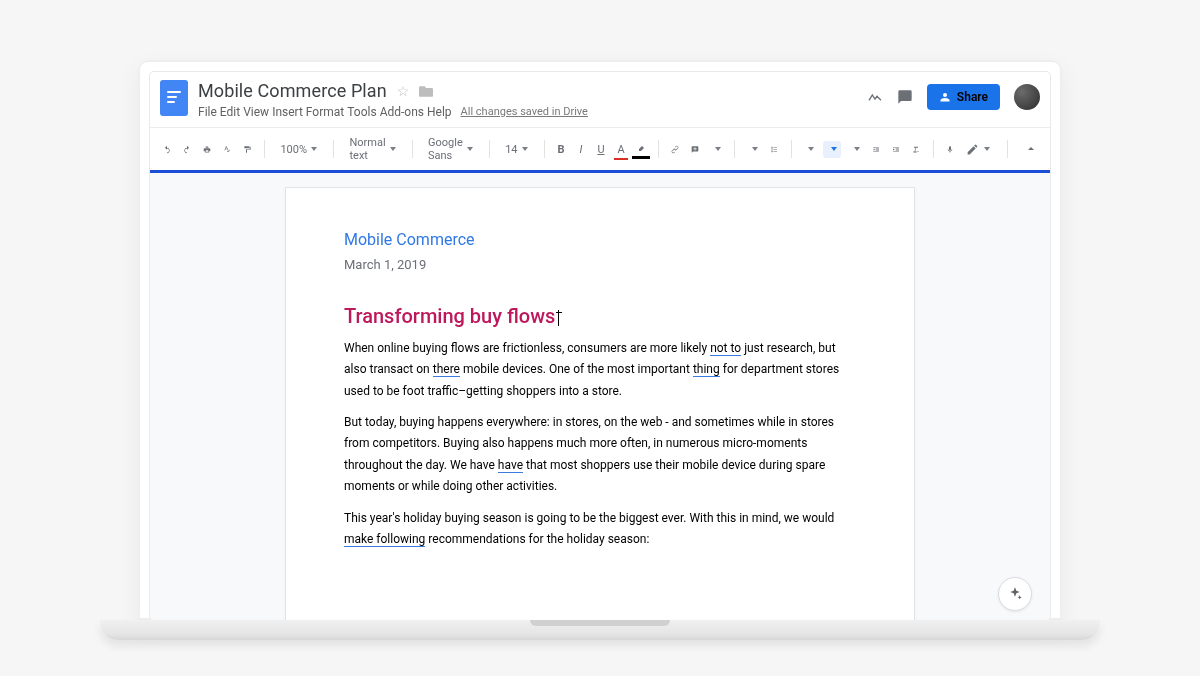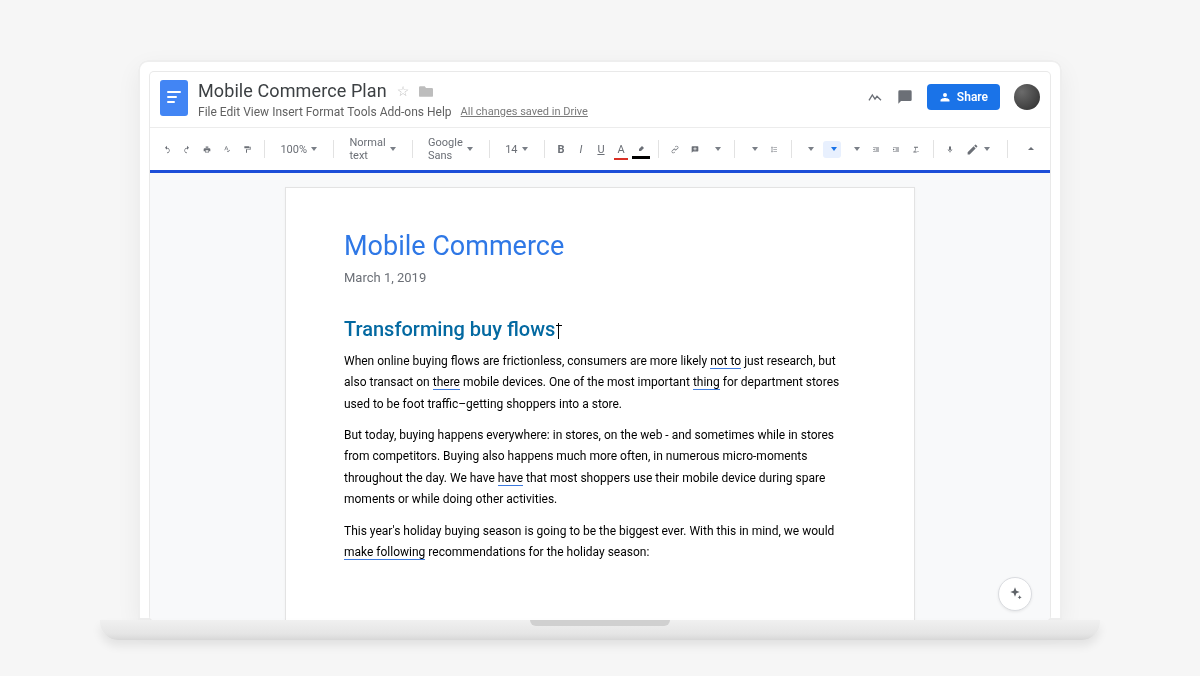--- a/index.html
+++ b/index.html
@@ -73,21 +73,21 @@
     .title-row { display: flex; align-items: center; gap: 10px; }
     .doc-title { font-size: 18px; color: #3c4043; letter-spacing: .1px; }
     .star, .folder { color: #bdbdbd; font-size: 14px; }
     .menubar { display: flex; gap: 3px; margin-top: 4px; font-size: 12px; color: #616161; }
     .menubar .sv { color: #7a7a7a; text-decoration: underline; margin-left: 6px; font-size: 11px; }
 
     .hdr-right { display: flex; align-items: center; gap: 14px; padding-top: 4px; }
     .icn { color: #6b6f76; }
     .share-btn {
       display: inline-flex; align-items: center; gap: 6px;
-      background: #1a73e8; color: #ffffff;
+      background: #1a73e8; color: #000000;
       padding: 6px 12px; border-radius: 4px; font-weight: 600; font-size: 12px;
     }
     .avatar { width: 26px; height: 26px; border-radius: 50%; background: radial-gradient(circle at 30% 30%, #6b6b6b, #2c2c2c); }
 
     
     .toolbar {
       margin-top: 8px;
       border-top: 1px solid #ececec;
       border-bottom: 3px solid #1d4ed8;
       padding: 6px 10px;
@@ -117,23 +117,23 @@
     .page {
       margin-top: 14px;
       width: 630px;
       min-height: 900px;
       background: #fff;
       border: 1px solid #e3e3e3;
       box-shadow: 0 1px 3px rgba(0,0,0,.04);
       padding: 42px 58px 30px 58px;
       color: #3c4043;
     }
-    .doc-h1 { font-size: 27px; color: #2f78e6; font-weight: 400; font-family: "Google Sans", Roboto, Arial, sans-serif; }
+    .doc-h1 { font-size: 16px; color: #2f78e6; font-weight: 400; font-family: "Google Sans", Roboto, Arial, sans-serif; }
     .doc-date { margin-top: 8px; font-size: 13px; color: #6b6f76; }
-    .doc-h2 { margin-top: 32px; font-size: 20px; color: #0369a1; font-weight: 500; font-family: "Google Sans", Roboto, Arial, sans-serif; }
+    .doc-h2 { margin-top: 32px; font-size: 20px; color: #be185d; font-weight: 500; font-family: "Google Sans", Roboto, Arial, sans-serif; }
     .doc-p { margin-top: 10px; font-size: 12px; line-height: 1.78; color: #000000; }
     .sug { border-bottom: 1px solid #3c7adf; }
     .caret-cursor {
       display: inline-block; width: 1px; height: 16px; background: #000;
       vertical-align: baseline; position: relative; top: 3px; margin-left: 3px;
     }
     .caret-top { display: inline-block; width: 6px; height: 1px; background: #000; position: relative; top: -10px; left: -3px; }
 
     .explore-fab {
       position: absolute; right: 18px; bottom: 18px;

